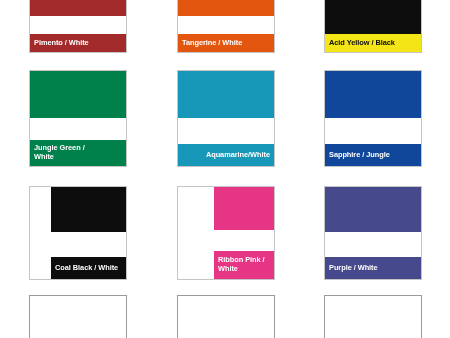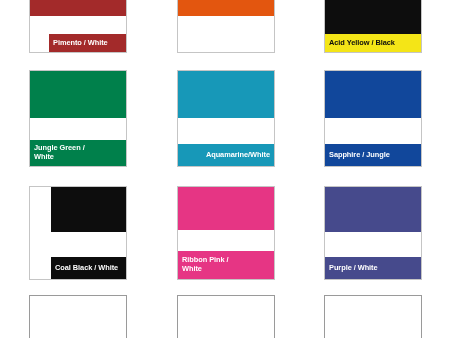--- a/index.html
+++ b/index.html
@@ -72,27 +72,30 @@
     border: 1px solid rgba(150,150,150,0.55);
   }
 </style>
 </head>
 <body>
 
 <div id="swatch-grid">
     <div class="swatch printed" style="left: 29px; top: -14px; width: 98px; height: 67px;">
       <div class="band-color" style="background: rgb(163, 42, 42); height: 44%;"></div>
       <div class="band-contrast" style="background: rgb(255, 255, 255);"></div>
-      <div class="band-label" style="background: rgb(163, 42, 42); height: 28%; margin-left: 19px;">
+      <div class="band-label" style="background: rgb(163, 42, 42); height: 28%;">
         <span class="label-text" style="color: rgb(255, 255, 255);">Pimento / White</span>
       </div>
     </div>
     <div class="swatch printed" style="left: 177px; top: -14px; width: 98px; height: 67px;">
       <div class="band-color" style="background: rgb(227, 86, 15); height: 44%;"></div>
       <div class="band-contrast" style="background: rgb(255, 255, 255);"></div>
+      <div class="band-label" style="background: rgb(227, 86, 15); height: 28%;">
+        <span class="label-text" style="color: rgb(255, 255, 255);">Tangerine / White</span>
+      </div>
     </div>
     <div class="swatch printed" style="left: 324px; top: -14px; width: 98px; height: 67px;">
       <div class="band-contrast" style="background: rgb(13, 13, 13);"></div>
       <div class="band-label" style="background: rgb(244, 229, 23); height: 28%;">
         <span class="label-text" style="color: rgb(13, 13, 13); text-align: right;">Acid Yellow / Black</span>
       </div>
     </div>
     <div class="swatch printed" style="left: 29px; top: 70px; width: 98px; height: 97px; align-items: flex-end;">
       <div class="band-color" style="background: rgb(0, 128, 75); height: 49%;"></div>
       <div class="band-contrast" style="background: rgb(255, 255, 255);"></div>
@@ -115,21 +118,21 @@
         <span class="label-text" style="color: rgb(255, 255, 255);">Sapphire / Jungle</span>
       </div>
     </div>
     <div class="swatch printed" style="left: 29px; top: 186px; width: 98px; height: 94px; padding-left: 21px;">
       <div class="band-color" style="background: rgb(13, 13, 13); height: 49%;"></div>
       <div class="band-contrast" style="background: rgb(255, 255, 255);"></div>
       <div class="band-label" style="background: rgb(13, 13, 13); height: 24%;">
         <span class="label-text" style="color: rgb(255, 255, 255);">Coal Black / White</span>
       </div>
     </div>
-    <div class="swatch printed" style="left: 177px; top: 186px; width: 98px; height: 94px;">
+    <div class="swatch printed" style="left: 177px; top: 186px; width: 98px; height: 94px; padding-left: 36px;">
       <div class="band-color" style="background: rgb(230, 53, 132); height: 47%;"></div>
       <div class="band-contrast" style="background: rgb(255, 255, 255);"></div>
       <div class="band-label" style="background: rgb(230, 53, 132); height: 30%;">
         <span class="label-text" style="color: rgb(255, 255, 255);">Ribbon Pink /
 White</span>
       </div>
     </div>
     <div class="swatch printed" style="left: 324px; top: 186px; width: 98px; height: 94px;">
       <div class="band-color" style="background: rgb(70, 74, 140); height: 49%;"></div>
       <div class="band-contrast" style="background: rgb(255, 255, 255);"></div>

